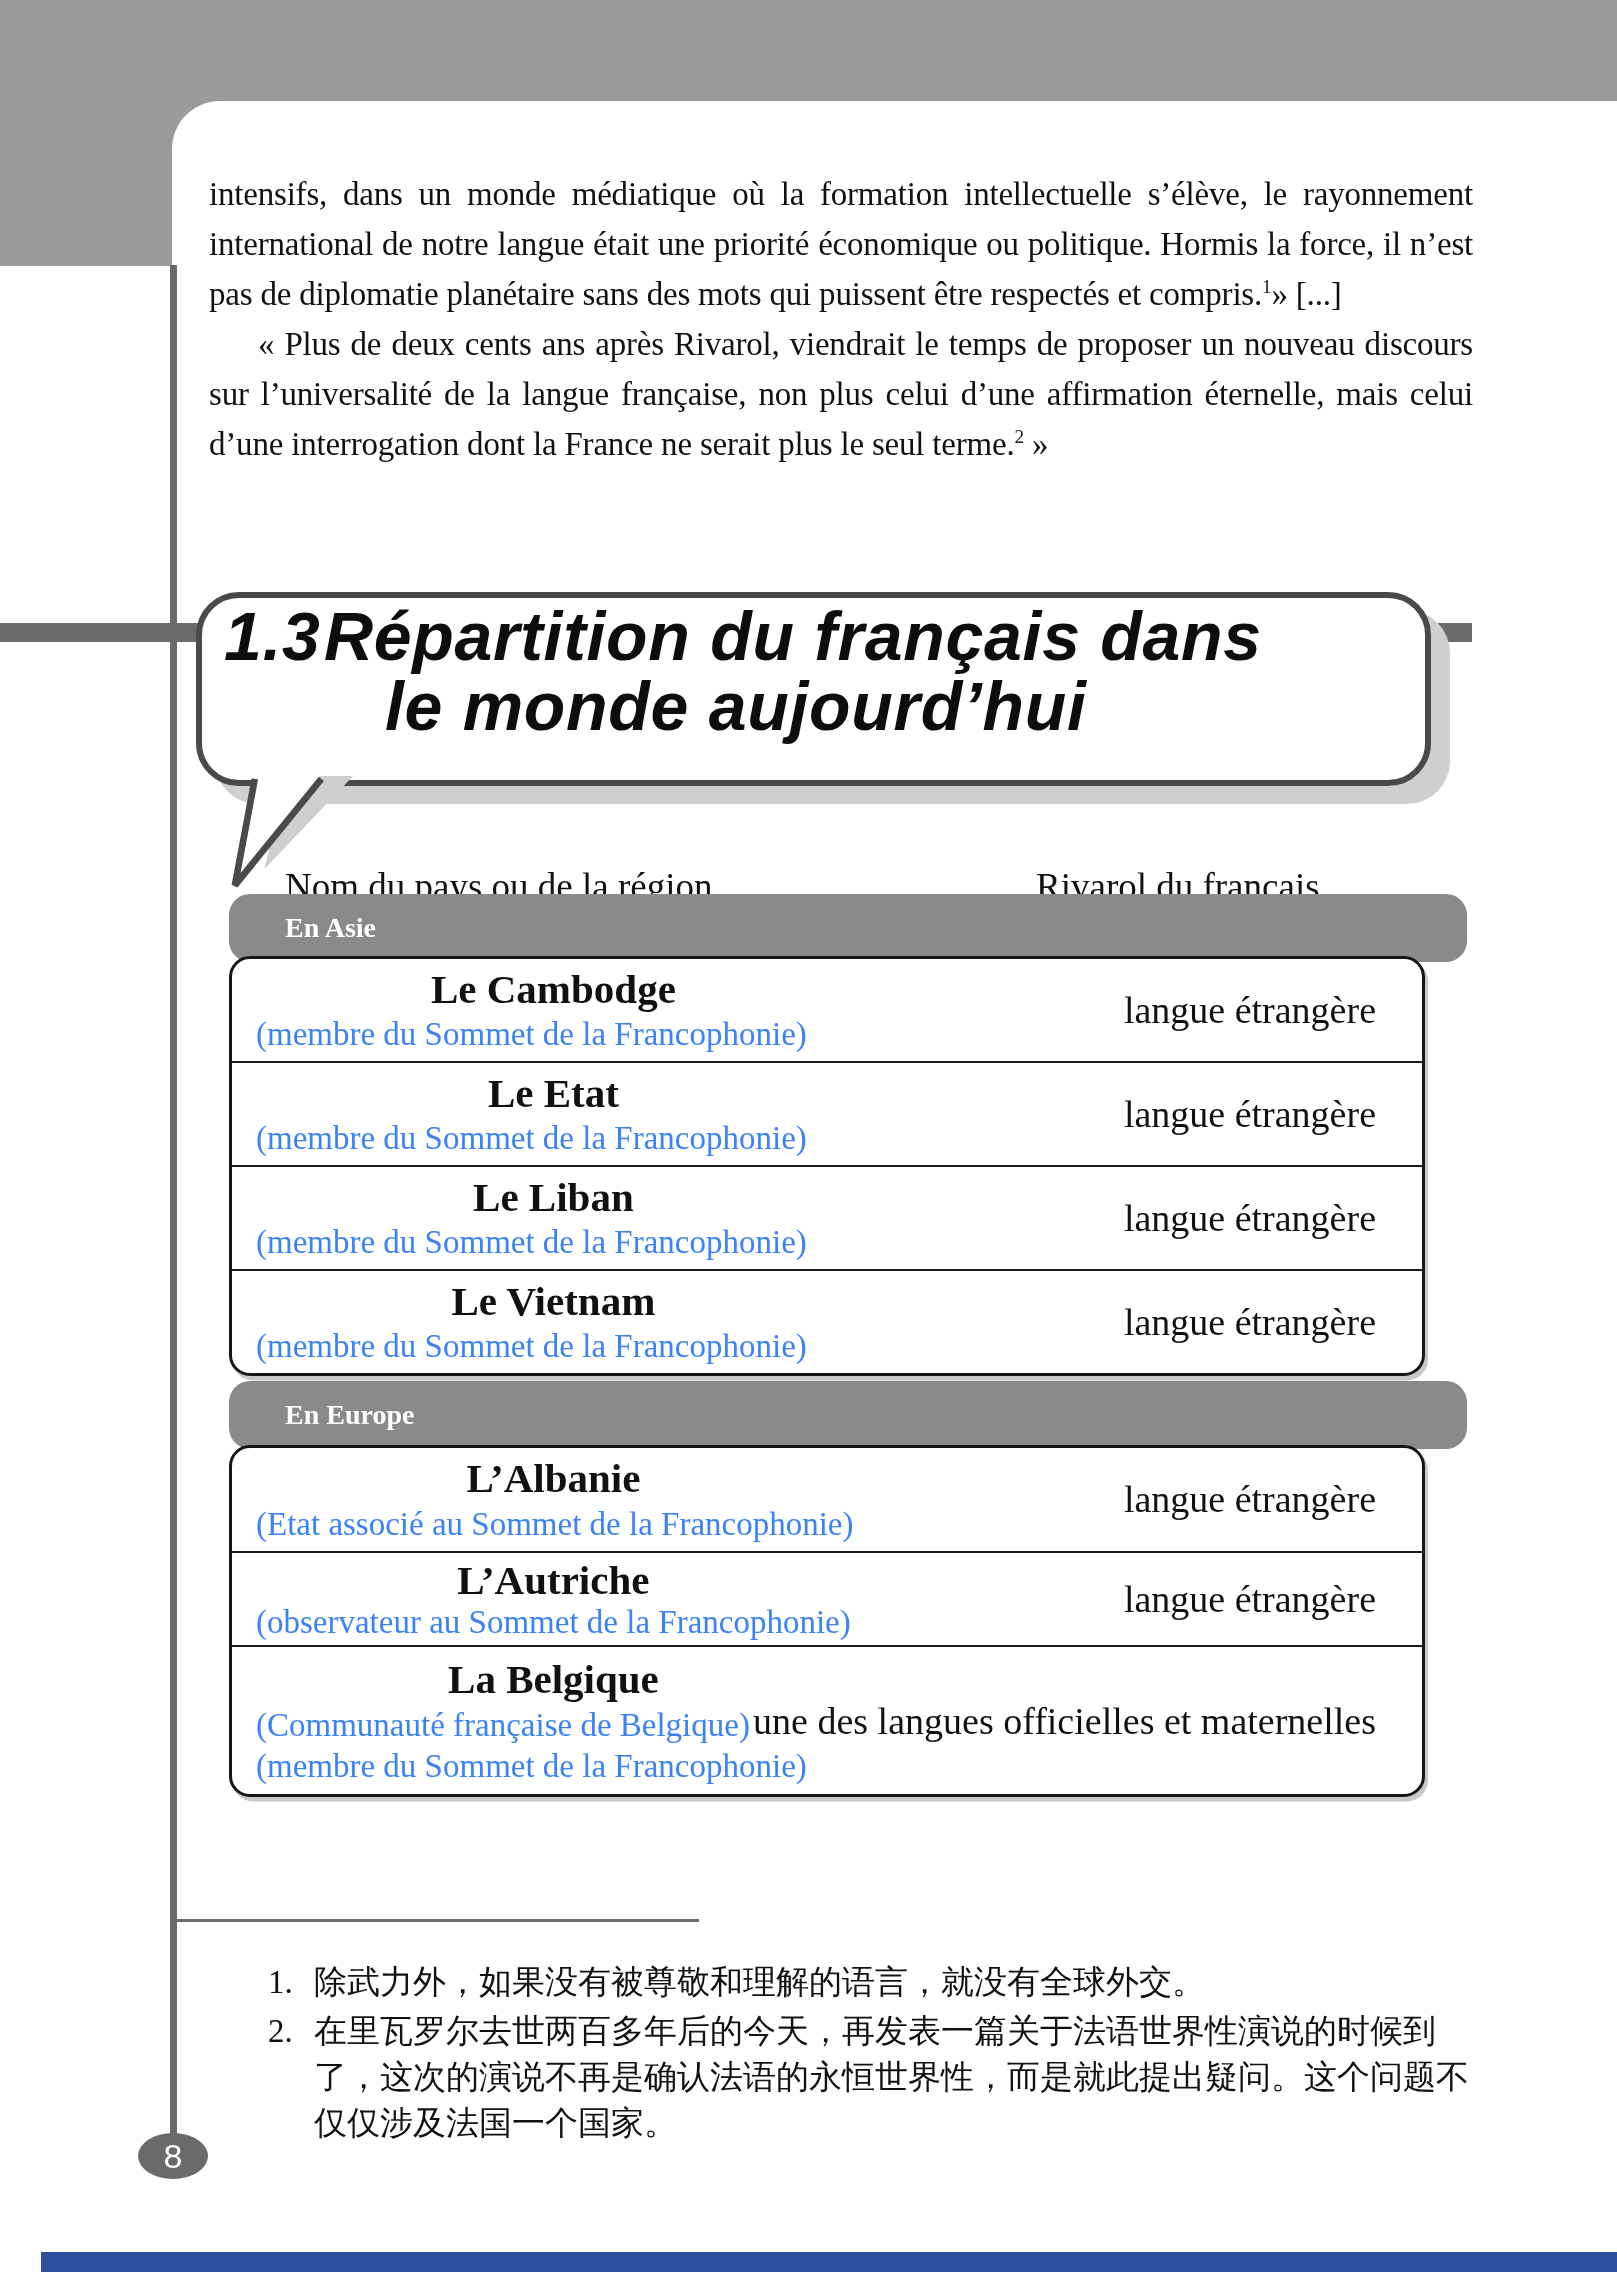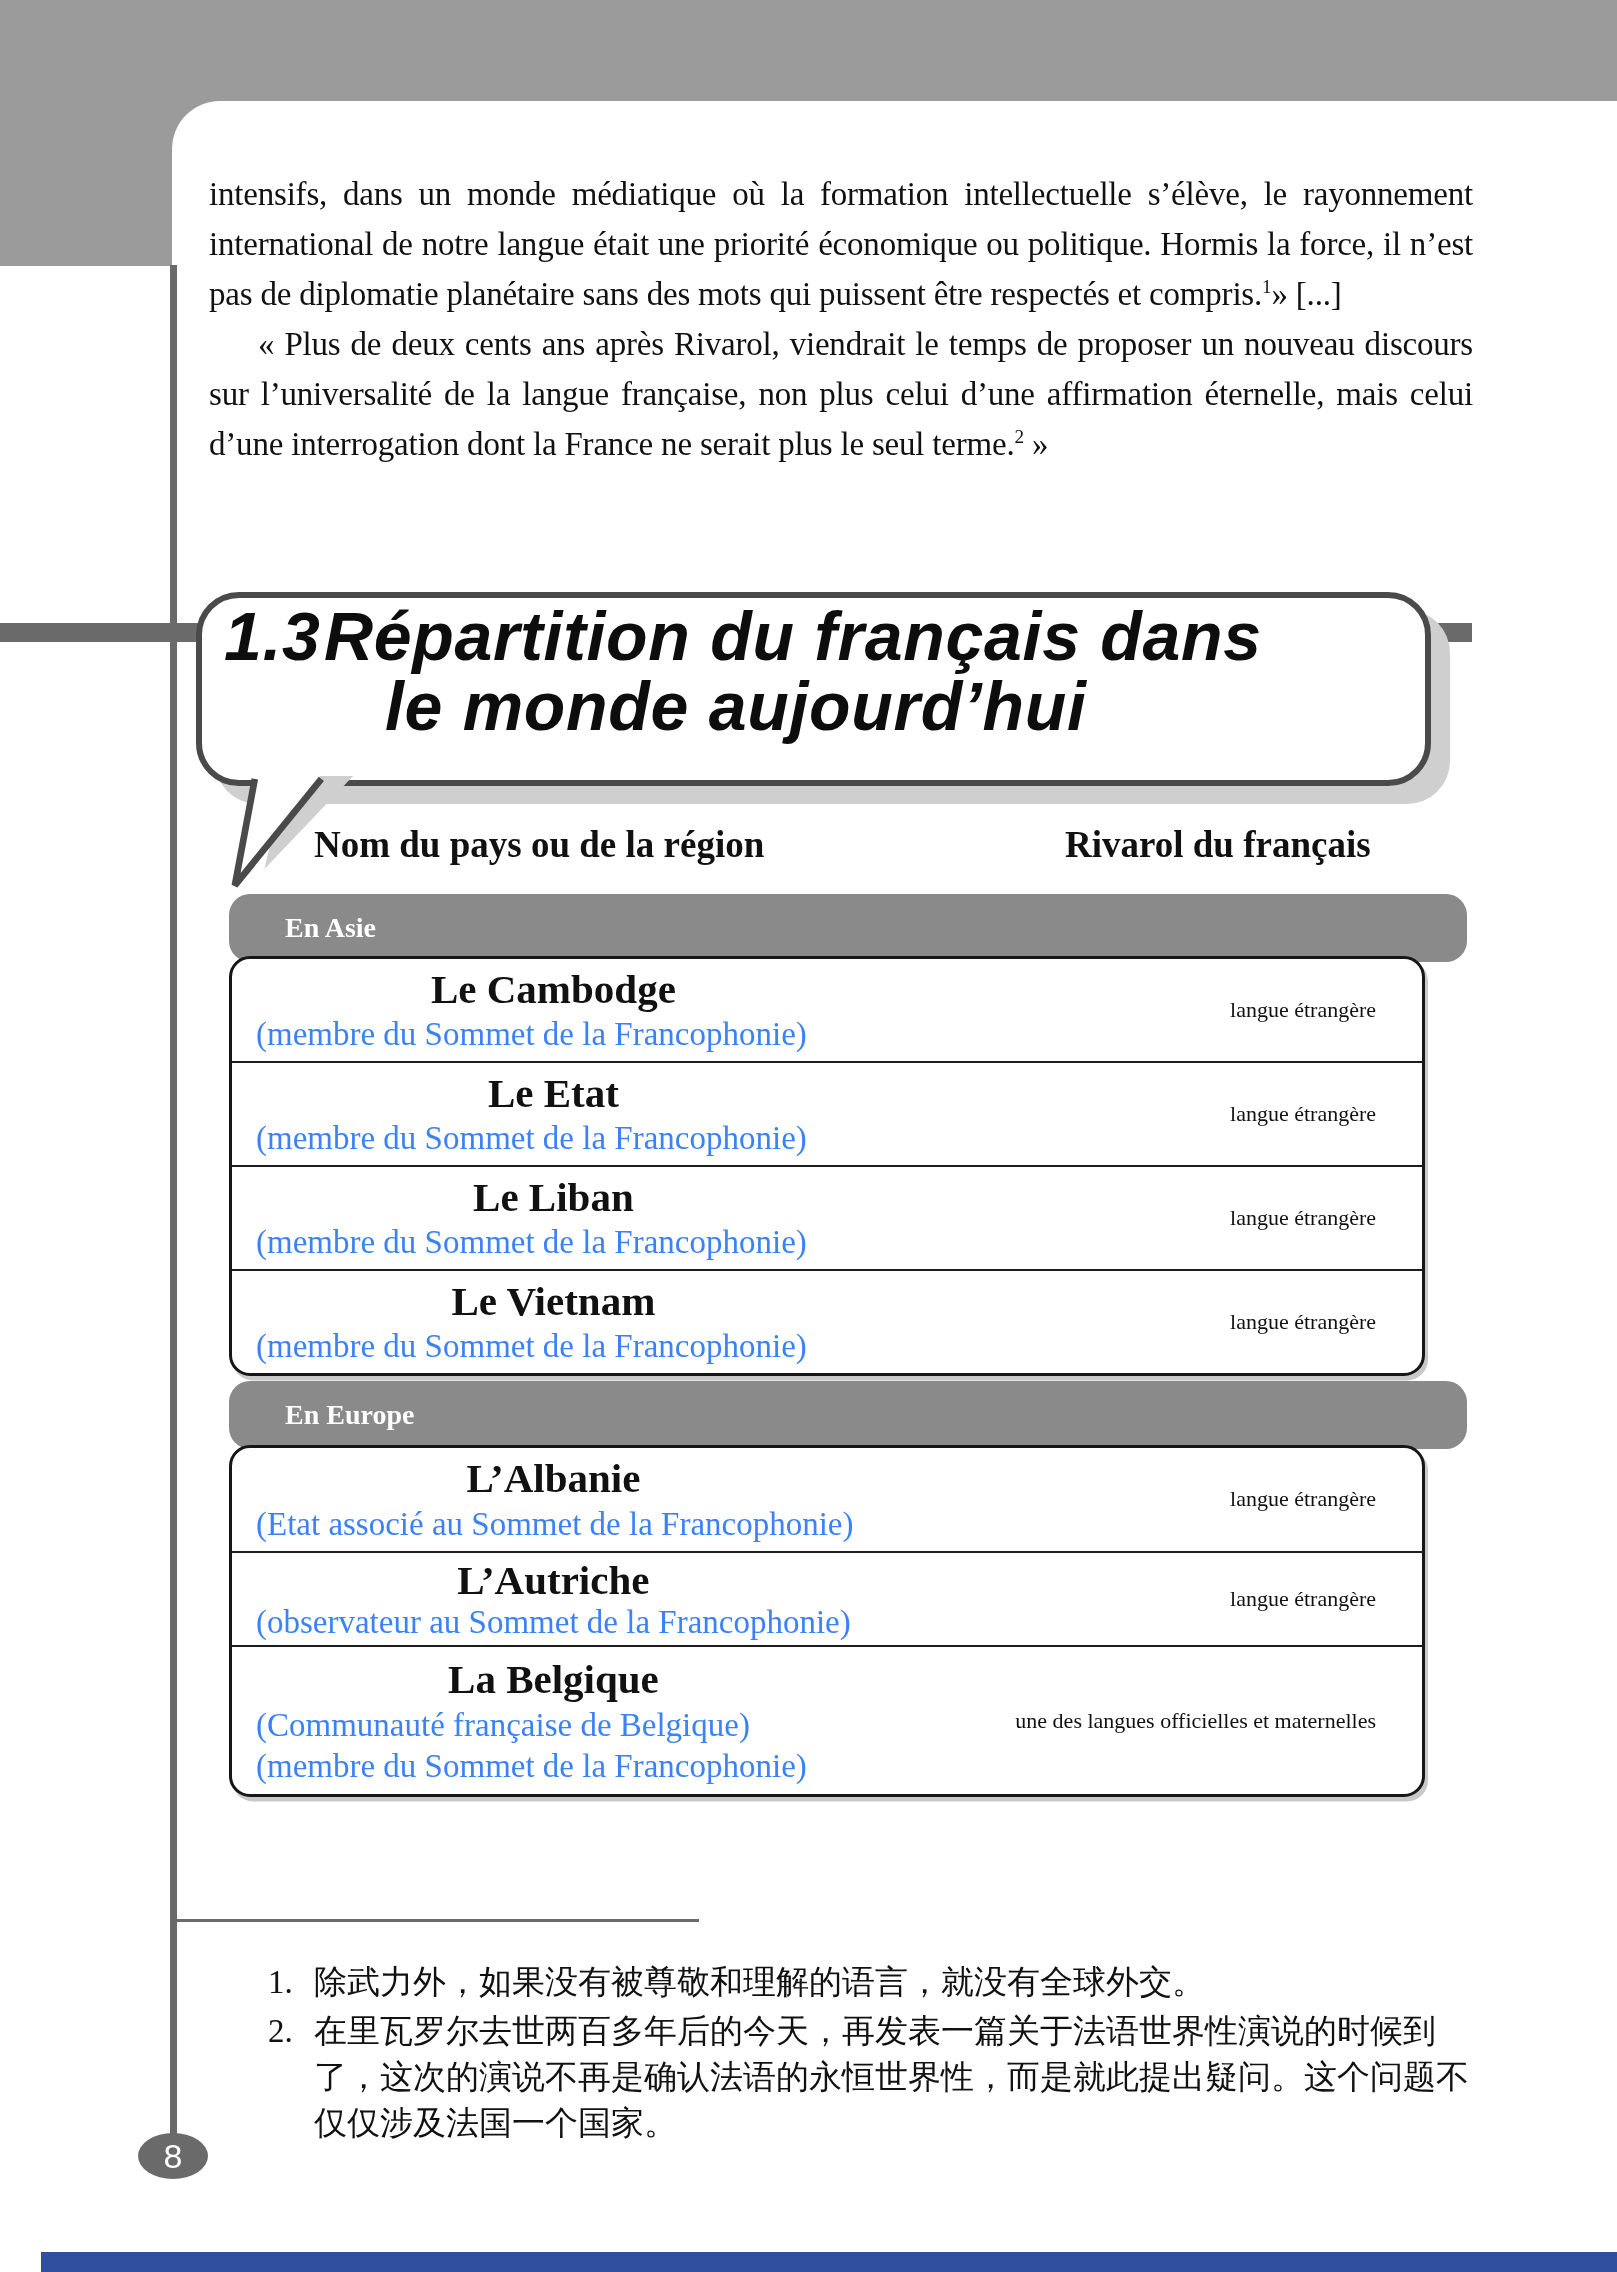--- a/index.html
+++ b/index.html
@@ -32,21 +32,21 @@
           border:6.7px solid #4a4a4a;border-radius:43px;box-sizing:border-box;}
   .bubble-tail{position:absolute;left:209px;top:773px;width:170px;height:122px;}
   .h-num,.h-line1,.h-line2{position:absolute;font-family:"Liberation Sans", sans-serif;
           font-weight:bold;font-style:italic;font-size:68px;line-height:70px;letter-spacing:0.7px;
           white-space:nowrap;color:#0d0d0d;}
   .h-num{left:224px;top:601px;}
   .h-line1{left:324px;top:601px;}
   .h-line2{left:385px;top:671px;}
 
   
-  .col-head{position:absolute;top:823px;font-weight:bold;font-size:37px;white-space:nowrap;margin-left:29px;}
+  .col-head{position:absolute;top:865px;font-weight:normal;font-size:37px;white-space:nowrap;}
   .col-head.country{left:285px;}
   .col-head.status{left:1036px;}
 
   
   .sec-bar{position:absolute;left:229px;width:1238px;height:68px;background:#8a8a8a;
            border-radius:21px;color:#ffffff;font-weight:bold;font-size:28px;
            display:flex;align-items:center;padding-left:56px;box-sizing:border-box;}
   .sec-bar.asie{top:894px;}
   .sec-bar.europe{top:1381px;}
   .sec-box{position:absolute;left:229px;width:1196px;background:#ffffff;
@@ -59,21 +59,21 @@
   .t-row + .t-row{border-top:2.2px solid #1c1c1c;}
   .t-row.g143{flex-grow:143;} .t-row.g129{flex-grow:129;} .t-row.g204{flex-grow:204;}
   .row-left{position:absolute;left:0;top:0;width:52%;height:100%;box-sizing:border-box;
             display:flex;flex-direction:column;justify-content:space-evenly;
             padding:3px 0 4.4px 24px;}
   .row-name{text-align:center;font-weight:bold;font-size:41px;white-space:nowrap;}
   .row-note{font-size:33px;color:#3b82f6;white-space:nowrap;}
   .row-note:empty{display:none;}
   .row-status{position:absolute;right:0;top:0;width:48%;height:100%;box-sizing:border-box;
               display:flex;align-items:center;justify-content:flex-end;
-              padding-right:46px;font-size:22px;white-space:nowrap;}
+              padding-right:46px;font-size:38px;white-space:nowrap;}
 
   
   .fn-rule{position:absolute;left:172px;top:1919px;width:527px;height:3px;background:#6a6a6a;}
   .footnotes{position:absolute;left:268px;top:1959px;width:1205px;
              font-family:"Liberation Sans", sans-serif;font-size:33px;line-height:46px;}
   .fn{position:relative;padding-left:46px;margin-bottom:3px;}
   .fn-num{position:absolute;left:0;top:0;font-family:"Liberation Serif", serif;}
 
   
   .page-oval{position:absolute;left:138px;top:2133px;width:70px;height:46px;background:#6a6a6a;

